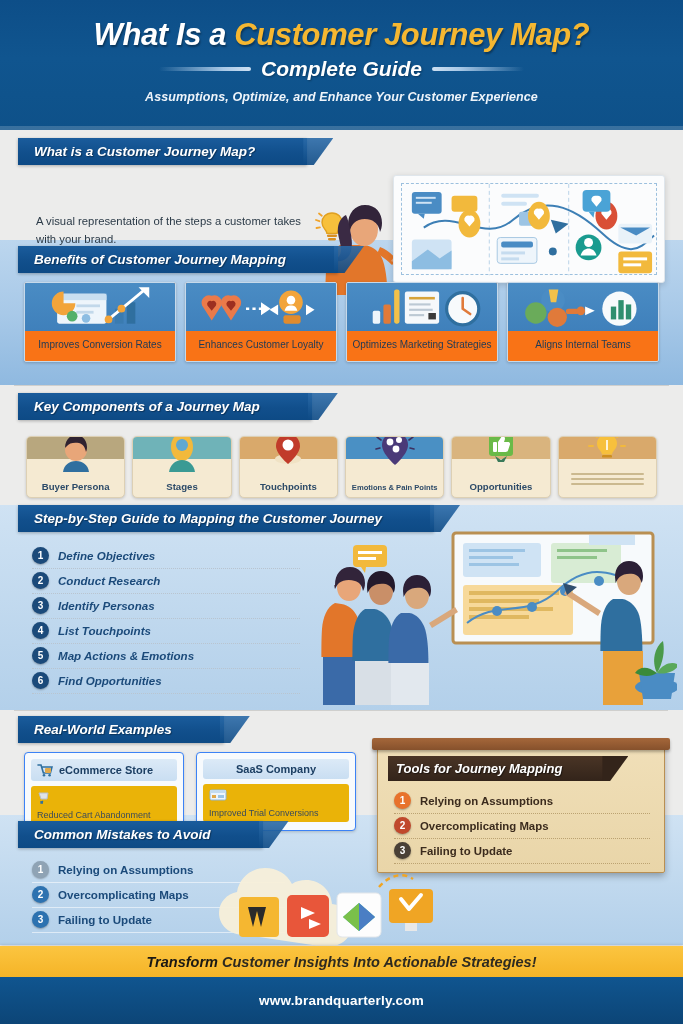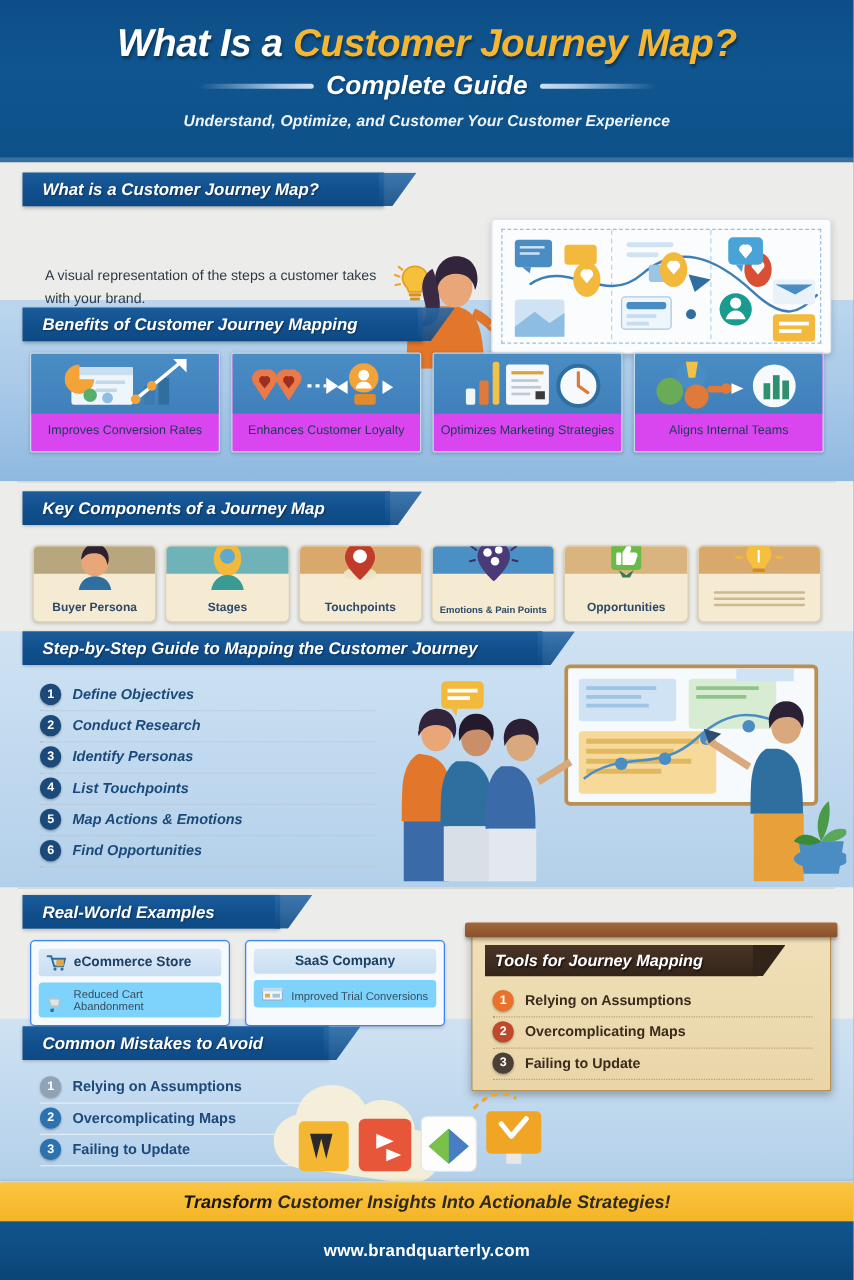--- a/index.html
+++ b/index.html
@@ -92,21 +92,21 @@
   }
   .board-inner{ position:absolute; inset:7px; border:1px dashed #9cc0de; }
   .board svg{ position:absolute; inset:0; }
 
   
   .woman{ position:absolute; left:296px; top:24px; width:120px; height:106px; }
 
   
   .bene-row{ display:flex; gap:9px; padding:0 24px; margin-top:9px; }
   .bene-card{
-    flex:1; background:#d946ef; border-radius:2px; overflow:hidden;
+    flex:1; background:#f97316; border-radius:2px; overflow:hidden;
     box-shadow:0 1px 3px rgba(0,0,0,.2); border:1px solid #c6d9ea;
   }
   .bene-art{
     height:48px; background:linear-gradient(180deg,#4a8cc4 0%,#3f80bb 100%);
     position:relative;
   }
   .bene-art svg{ position:absolute; inset:0; }
   .bene-label{
     padding:7px 4px 9px; text-align:center; font-size:10px; line-height:1.35;
     color:#1d3a57; font-weight:500;
@@ -148,22 +148,22 @@
   .ex-card{
     width:160px; background:#f7fafd; border-radius:4px; padding:6px;
     box-shadow:0 1px 3px rgba(0,0,0,.18); border:1px solid #3b82f6;
   }
   .ex-title{
     background:linear-gradient(180deg,#dceaf7,#c9def2);
     border-radius:3px; padding:4px 6px; font-size:11px; font-weight:bold;
     color:#1c3f63; display:flex; align-items:center; gap:6px;
   }
   .ex-sub{
-    margin-top:5px; background:#7dd3fc; border-radius:3px; padding:4px 6px;
-    font-size:9px; color:#3b4b5a; display:flex; align-items:flex-end; gap:6px;
+    margin-top:5px; background:#eab308; border-radius:3px; padding:4px 6px;
+    font-size:9px; color:#3b4b5a; display:flex; align-items:flex-start; gap:6px;flex-direction:column;
   }
 
   
   .tools{
     position:absolute; right:18px; top:745px; width:288px; height:128px;
     background:linear-gradient(180deg,#f0dfb8 0%,#e9d5a8 100%);
     border:1px solid #b98f52; border-radius:2px;
     box-shadow:0 3px 7px rgba(0,0,0,.3);
   }
   .tools-bar{
@@ -228,21 +228,21 @@
 
   <div class="header">
     <div class="title">
       <span>What Is a </span><span class="accent">Customer Journey Map</span><span class="accent">?</span>
     </div>
     <div class="subtitle-wrap">
       <div class="rule"></div>
       <div class="subtitle">Complete Guide</div>
       <div class="rule right"></div>
     </div>
-    <div class="tagline">Understand, Optimize, and Customer Your Customer Experience</div>
+    <div class="tagline">Assumptions, Optimize, and Enhance Your Customer Experience</div>
   </div>
 
   <div class="band grey" style="top:130px;height:110px;"></div>
   <div class="band blue" style="top:240px;height:145px;"></div>
   <div class="band grey" style="top:385px;height:120px;"></div>
   <div class="band sky" style="top:505px;height:205px;"></div>
   <div class="band grey" style="top:710px;height:105px;"></div>
   <div class="band sky" style="top:815px;height:130px;"></div>
   <div class="band grey" style="top:945px;height:32px;"></div>
 

